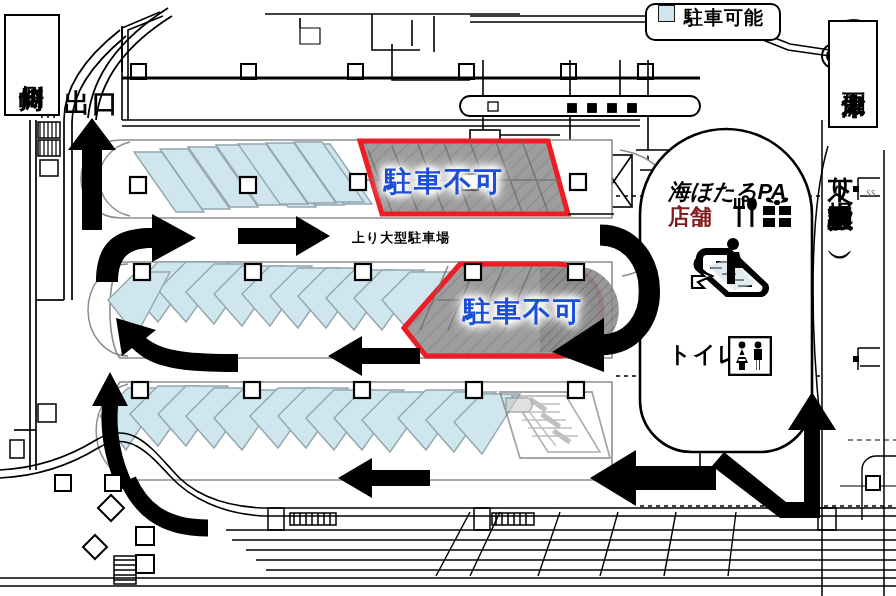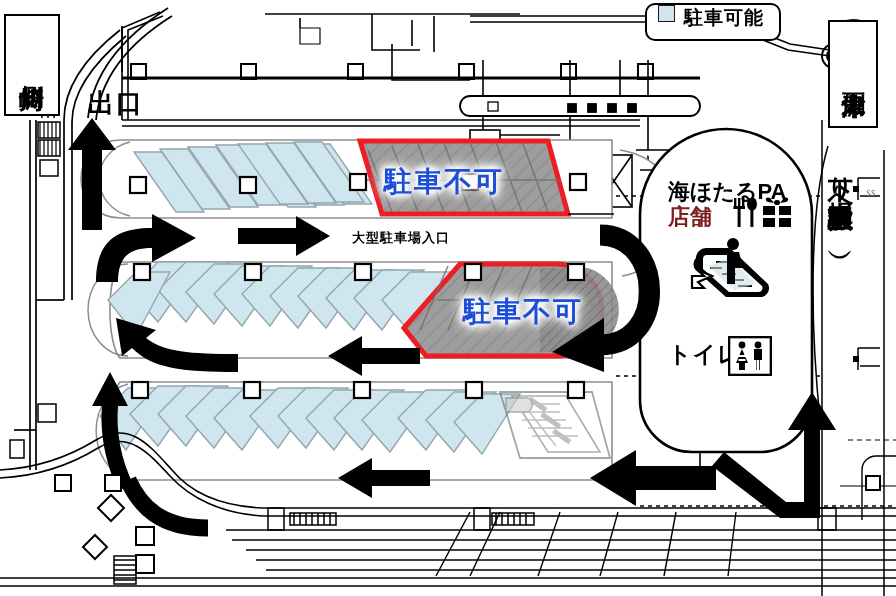--- a/index.html
+++ b/index.html
@@ -74,21 +74,21 @@
     font-weight: bold;
     color: #000;
     letter-spacing: 1px;
   }
   
   .map-label {
     font-weight: bold;
     color: #000;
     white-space: nowrap;
   }
-  #label-exit { left: 88px; top: 86px; font-size: 26px; letter-spacing: 2px; text-align: right; }
+  #label-exit { left: 64px; top: 86px; font-size: 26px; letter-spacing: 2px; text-align: right; }
   #label-up-lot { left: 352px; top: 229px; font-size: 13px; letter-spacing: 1px; }
   #label-big-entrance {
     left: 512px; top: 461px; font-size: 25px; letter-spacing: 1px;
     text-shadow: 0 0 4px #fff, 0 0 7px #fff, 0 0 10px #fff;
   }
   
   #label-to-down-lot {
     left: 823px; top: 160px;
     width: 30px;
     writing-mode: vertical-rl;
@@ -110,20 +110,21 @@
       0 0 5px #fff, 0 0 9px #fff, 0 0 13px #fff,
       0 0 17px #fff, 2px 2px 7px #fff, -2px -2px 7px #fff;
   }
   #noparking-text-1 { left: 384px; top: 163px; }
   #noparking-text-2 { left: 463px; top: 293px; }
   
   #pa-title-line1 {
     left: 668px; top: 177px;
     font-size: 22px; font-weight: bold; color: #000; letter-spacing: 0px;
     white-space: nowrap;
+    font-style: italic;
   }
   #pa-title-line2 {
     left: 668px; top: 202px;
     font-size: 22px; font-weight: bold; color: #7f1d1d;
     white-space: nowrap;
   }
   #label-toilet {
     left: 668px; top: 339px;
     font-size: 23px; font-weight: bold; color: #000; letter-spacing: 1px;
   }
@@ -520,21 +521,21 @@
 
   <div class="ov side-box" id="side-box-kisarazu">木更津側</div>
 
   <div class="ov" id="legend-pill">
     <div id="legend-swatch"></div>
     <div id="legend-label">駐車可能</div>
   </div>
 
   <div class="ov map-label" id="label-exit">出口</div>
 
-  <div class="ov map-label" id="label-up-lot">大型駐車場入口</div>
+  <div class="ov map-label" id="label-up-lot">上り大型駐車場</div>
 
 
   <div class="ov" id="label-to-down-lot">下り線大型駐車場へ（※）</div>
 
   <div class="ov noparking-text" id="noparking-text-1">駐車不可</div>
   <div class="ov noparking-text" id="noparking-text-2">駐車不可</div>
 
   <div class="ov" id="pa-title-line1">海ほたるPA</div>
   <div class="ov" id="pa-title-line2">店舗</div>
 

